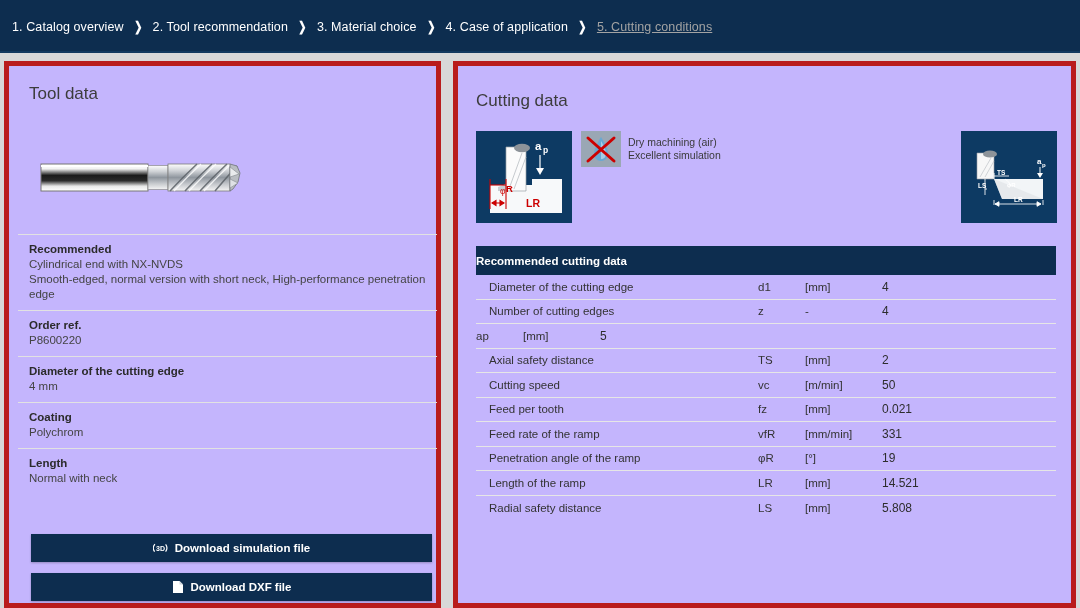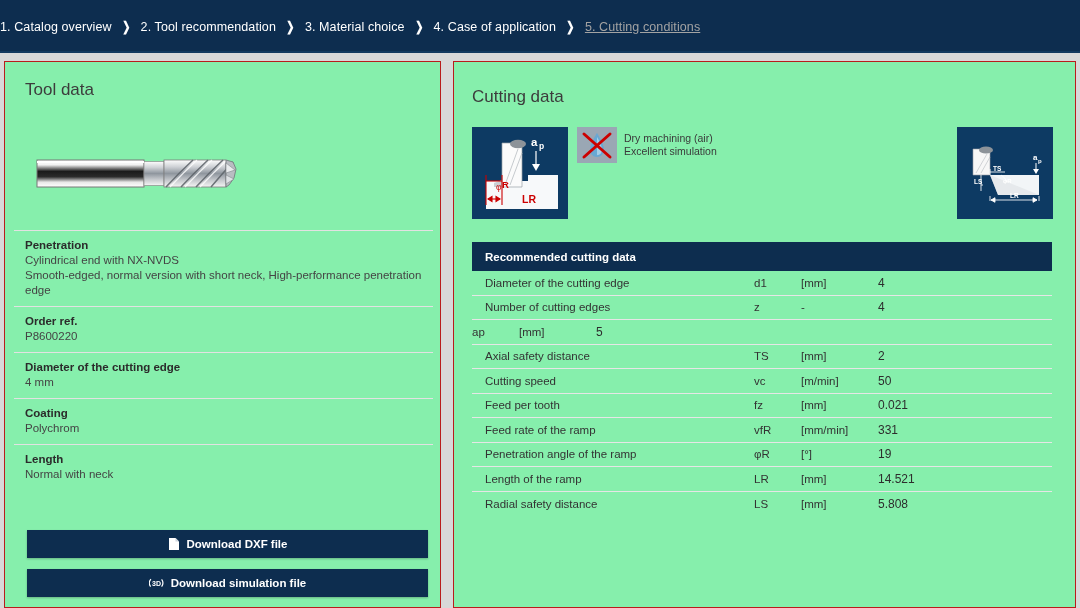--- a/index.html
+++ b/index.html
@@ -9,41 +9,41 @@
     background: #ffffff;
     overflow: hidden;
   }
   #app { position: relative; width: 1080px; height: 608px; background: #d8d8d8; }
 
   
   .breadcrumb-bar {
     position: absolute; left: 0; top: 0; width: 1080px; height: 53px;
     background: #0d2d4f;
     display: flex; align-items: center;
-    padding-left: 0;
+    padding-left: 12px;
   }
   .crumb {
     font-size: 12.5px; color: #ffffff; white-space: nowrap;
     letter-spacing: .1px;
   }
   .crumb.active { color: #a3a3a3; text-decoration: underline; }
   .crumb-sep {
     margin: 0 9px; display: inline-block;
     color: #ffffff; font-size: 13px; font-weight: bold; line-height: 1;
     transform: scaleX(.75);
   }
   .breadcrumb-underline {
     position: absolute; left: 0; bottom: 0; width: 1080px; height: 2px;
     background: #13395f;
   }
 
   
   .panel {
-    position: absolute; background: #86efac;
-    border: 1px solid #b91c1c;
+    position: absolute; background: #c4b5fd;
+    border: 5px solid #b91c1c;
   }
   #panel-left  { left: 4px;   top: 61px; width: 437px; height: 547px; }
   #panel-right { left: 453px; top: 61px; width: 623px; height: 547px; }
 
   .panel-title {
     font-size: 17px; color: #3c3c3c; font-weight: 400;
   }
   #tool-title    { position: absolute; left: 20px; top: 18px; }
   #cutting-title { position: absolute; left: 18px; top: 25px; }
 
@@ -103,21 +103,21 @@
     position: absolute; left: 503px; top: 65px;
     width: 96px; height: 92px; background: #0d3a63;
     overflow: hidden;
   }
 
   
   .cut-table { position: absolute; left: 18px; top: 180px; width: 580px; }
   .cut-head {
     height: 29px; background: #0d2d4f; color: #ffffff;
     font-size: 11.5px; font-weight: bold;
-    display: flex; align-items: center; padding-left: 13px;
+    display: flex; align-items: center; 
   }
   .cut-row {
     display: flex; align-items: center; height: 24.5px;
     border-bottom: 1px solid #e6e6e6;
     font-size: 11.5px; color: #333333;
   }
   .cut-row:last-child { border-bottom: none; }
   .c-name { width: 282px; padding-left: 13px; }
   .c-sym  { width: 47px; }
   .c-unit { width: 77px; }
@@ -185,21 +185,21 @@
           <path d="M189 0 L196 2 L199 9 L197 18 L192 25 L189 27 Z" fill="#b9bdc2" stroke="#6f7479" stroke-width=".8"></path>
           <path d="M189 3 L198 10 L189 13 Z" fill="#e9ebed" stroke="#83888d" stroke-width=".6"></path>
           <path d="M189 15 L197 19 L189 24 Z" fill="#dfe2e5" stroke="#83888d" stroke-width=".6"></path>
           <line x1="0" y1="2" x2="107" y2="2" stroke="#ffffff" stroke-width="2"></line>
         </g>
       </svg>
     </div>
 
     <div class="spec-list" id="spec-list">
         <div class="spec-row">
-          <div class="spec-label">Penetration</div>
+          <div class="spec-label">Recommended</div>
           <div class="spec-value">Cylindrical end with   NX-NVDS</div>
           <div class="spec-extra">Smooth-edged, normal version with short neck, High-performance penetration edge</div>
         </div>
         <div class="spec-row">
           <div class="spec-label">Order ref.</div>
           <div class="spec-value">P8600220</div>
         </div>
         <div class="spec-row">
           <div class="spec-label">Diameter of the cutting edge</div>
           <div class="spec-value">4 mm</div>
@@ -208,38 +208,38 @@
           <div class="spec-label">Coating</div>
           <div class="spec-value">Polychrom</div>
         </div>
         <div class="spec-row">
           <div class="spec-label">Length</div>
           <div class="spec-value">Normal with neck</div>
         </div>
       </div>
 
     <div class="btn-stack" id="btn-stack">
-        <button class="dl-btn">
-          <span class="bicon">
-            <svg width="12" height="14" viewBox="0 0 12 14">
-              <path d="M1 1 H7.5 L11 4.5 V13 H1 Z" fill="#ffffff"></path>
-              <path d="M7.5 1 V4.5 H11" fill="#cfd6dd"></path>
-            </svg>
-          </span>
-          <span>Download DXF file</span>
-        </button>
         <button class="dl-btn">
           <span class="bicon">
             <svg width="15" height="14" viewBox="0 0 15 14">
               <path d="M1.6 10.6 A6 6 0 0 1 1.9 3.1" stroke="#fff" stroke-width="1.2" fill="none"></path>
               <path d="M12.6 3.4 A6 6 0 0 1 12.6 10.6" stroke="#fff" stroke-width="1.2" fill="none"></path>
               <text x="3" y="9.6" font-family="Liberation Sans, sans-serif" font-size="7" font-weight="bold" fill="#fff">3D</text>
             </svg>
           </span>
           <span>Download simulation file</span>
+        </button>
+        <button class="dl-btn">
+          <span class="bicon">
+            <svg width="12" height="14" viewBox="0 0 12 14">
+              <path d="M1 1 H7.5 L11 4.5 V13 H1 Z" fill="#ffffff"></path>
+              <path d="M7.5 1 V4.5 H11" fill="#cfd6dd"></path>
+            </svg>
+          </span>
+          <span>Download DXF file</span>
         </button>
       </div>
   </div>
 
   <div class="panel" id="panel-right">
 
     <div class="panel-title" id="cutting-title">Cutting data</div>
 
     <div class="proc-icon">
       <svg width="96" height="92" viewBox="0 0 96 92">

